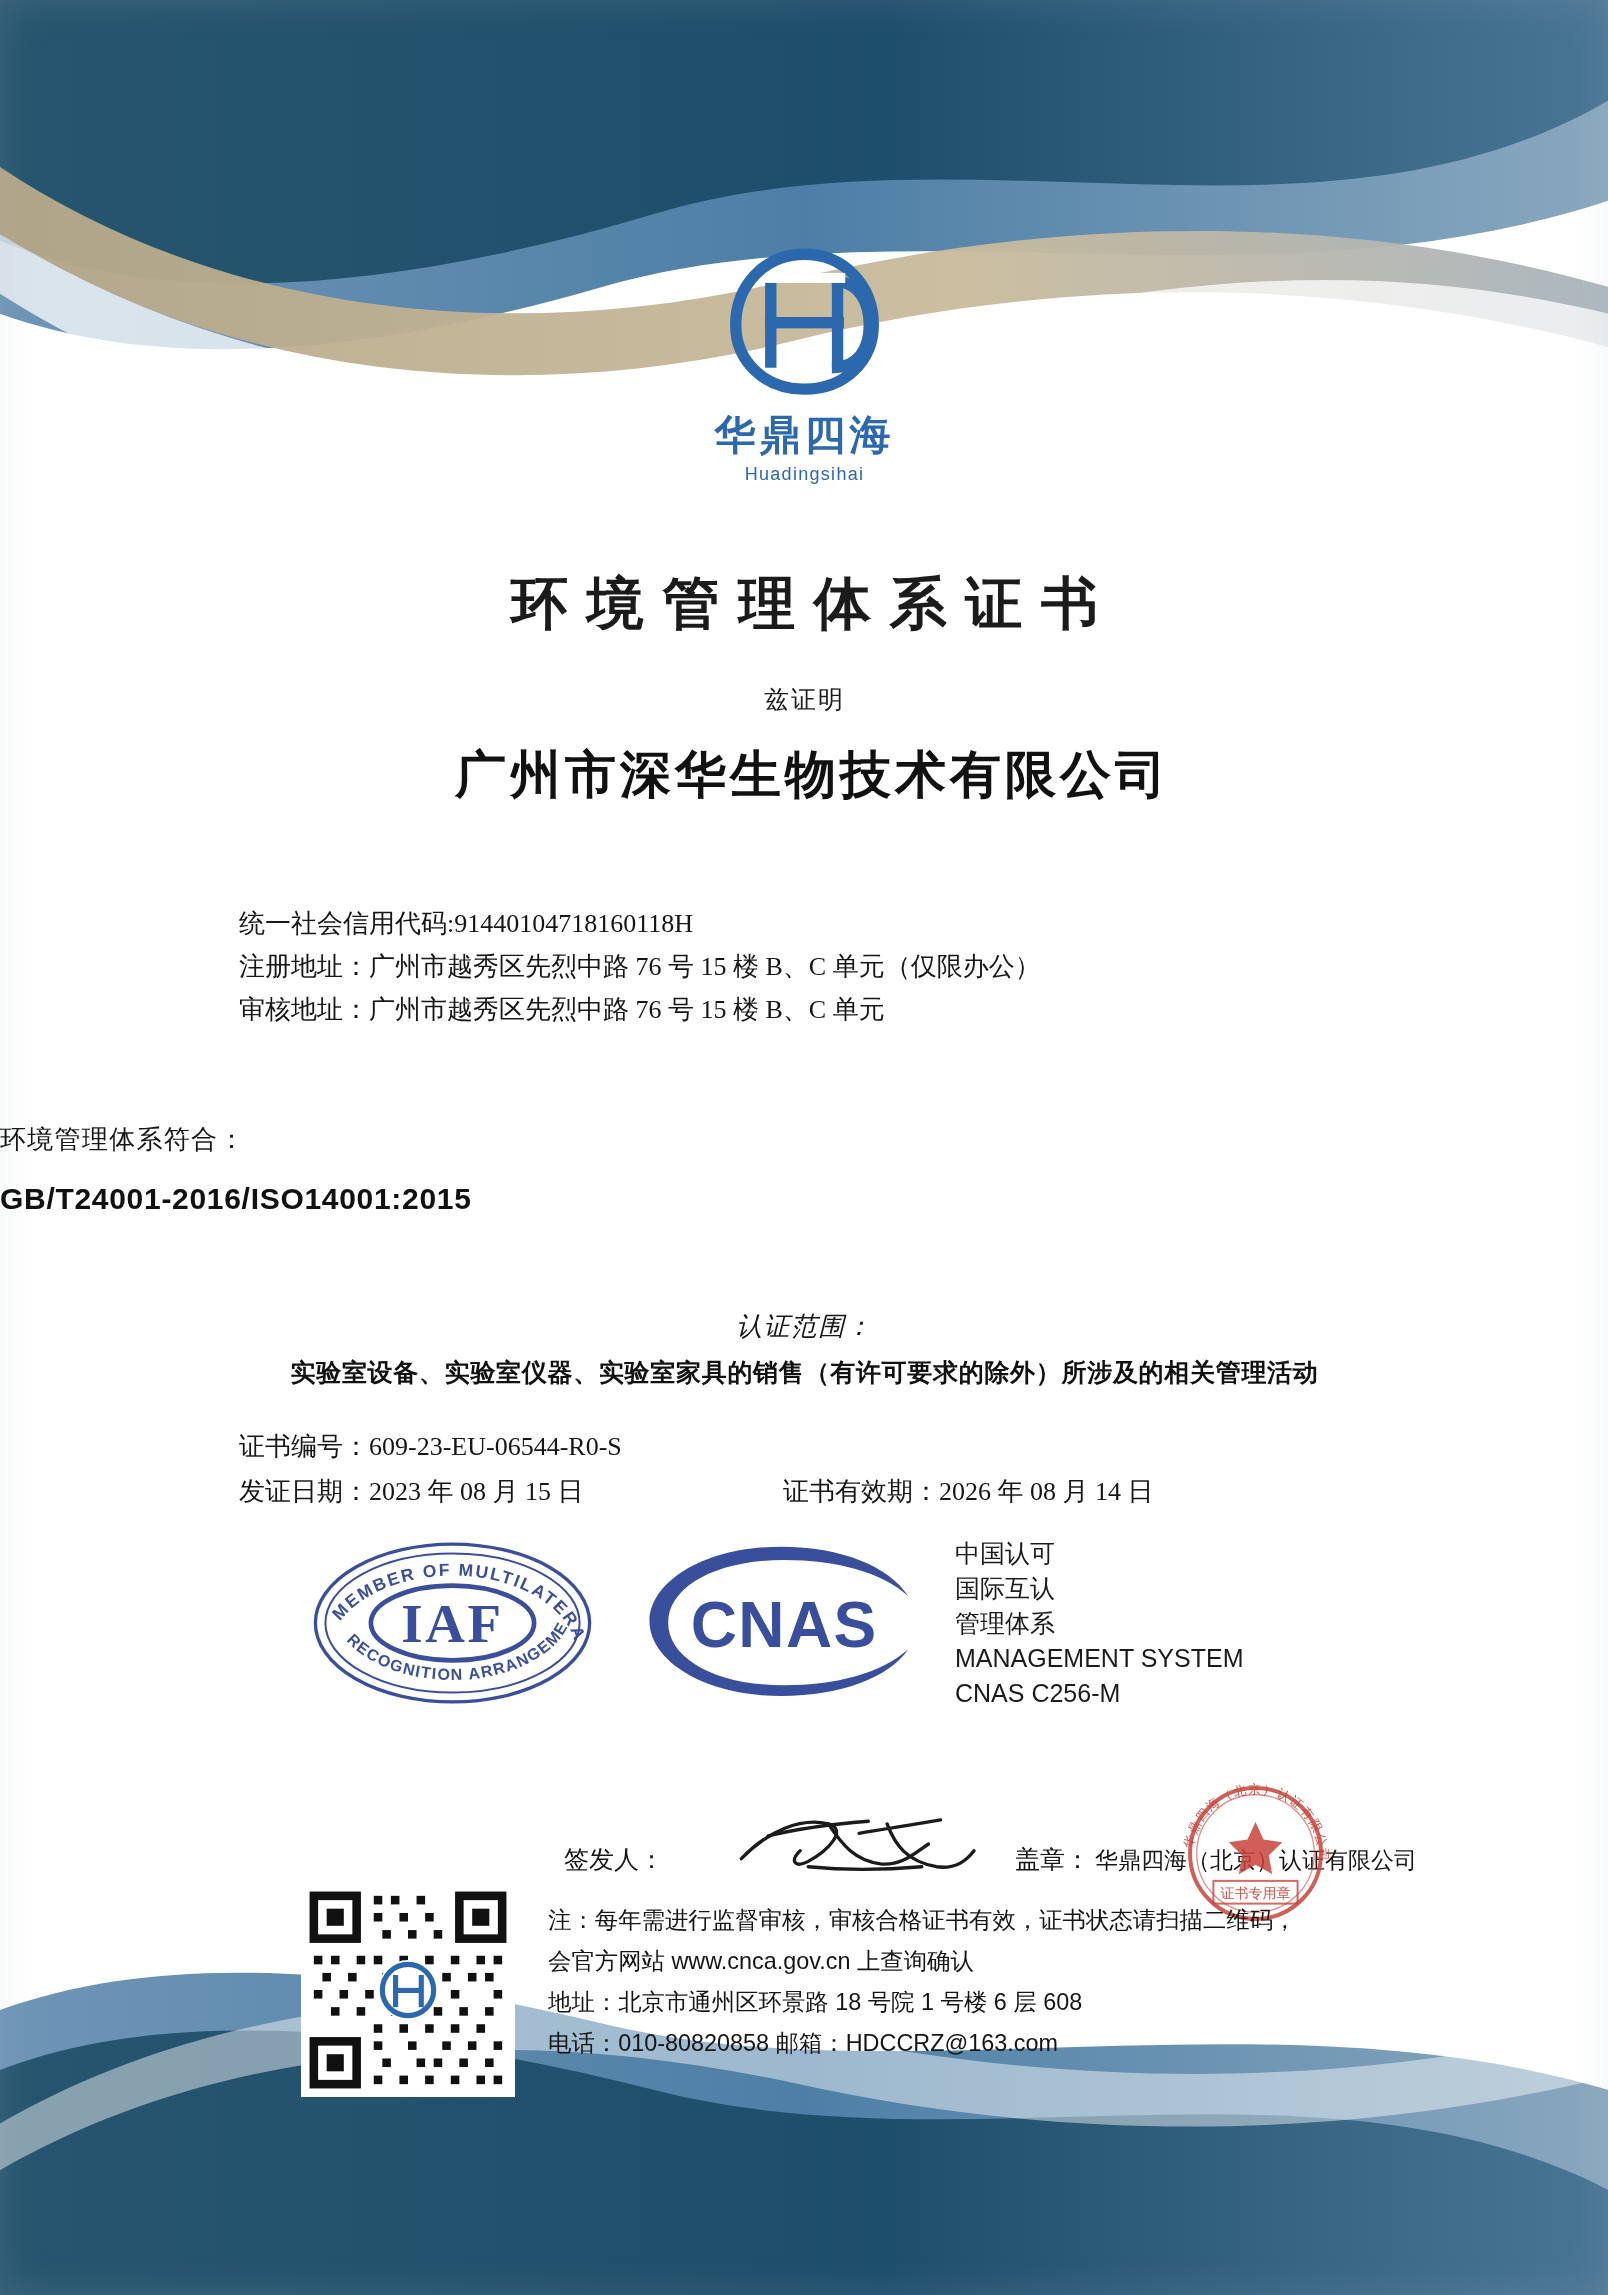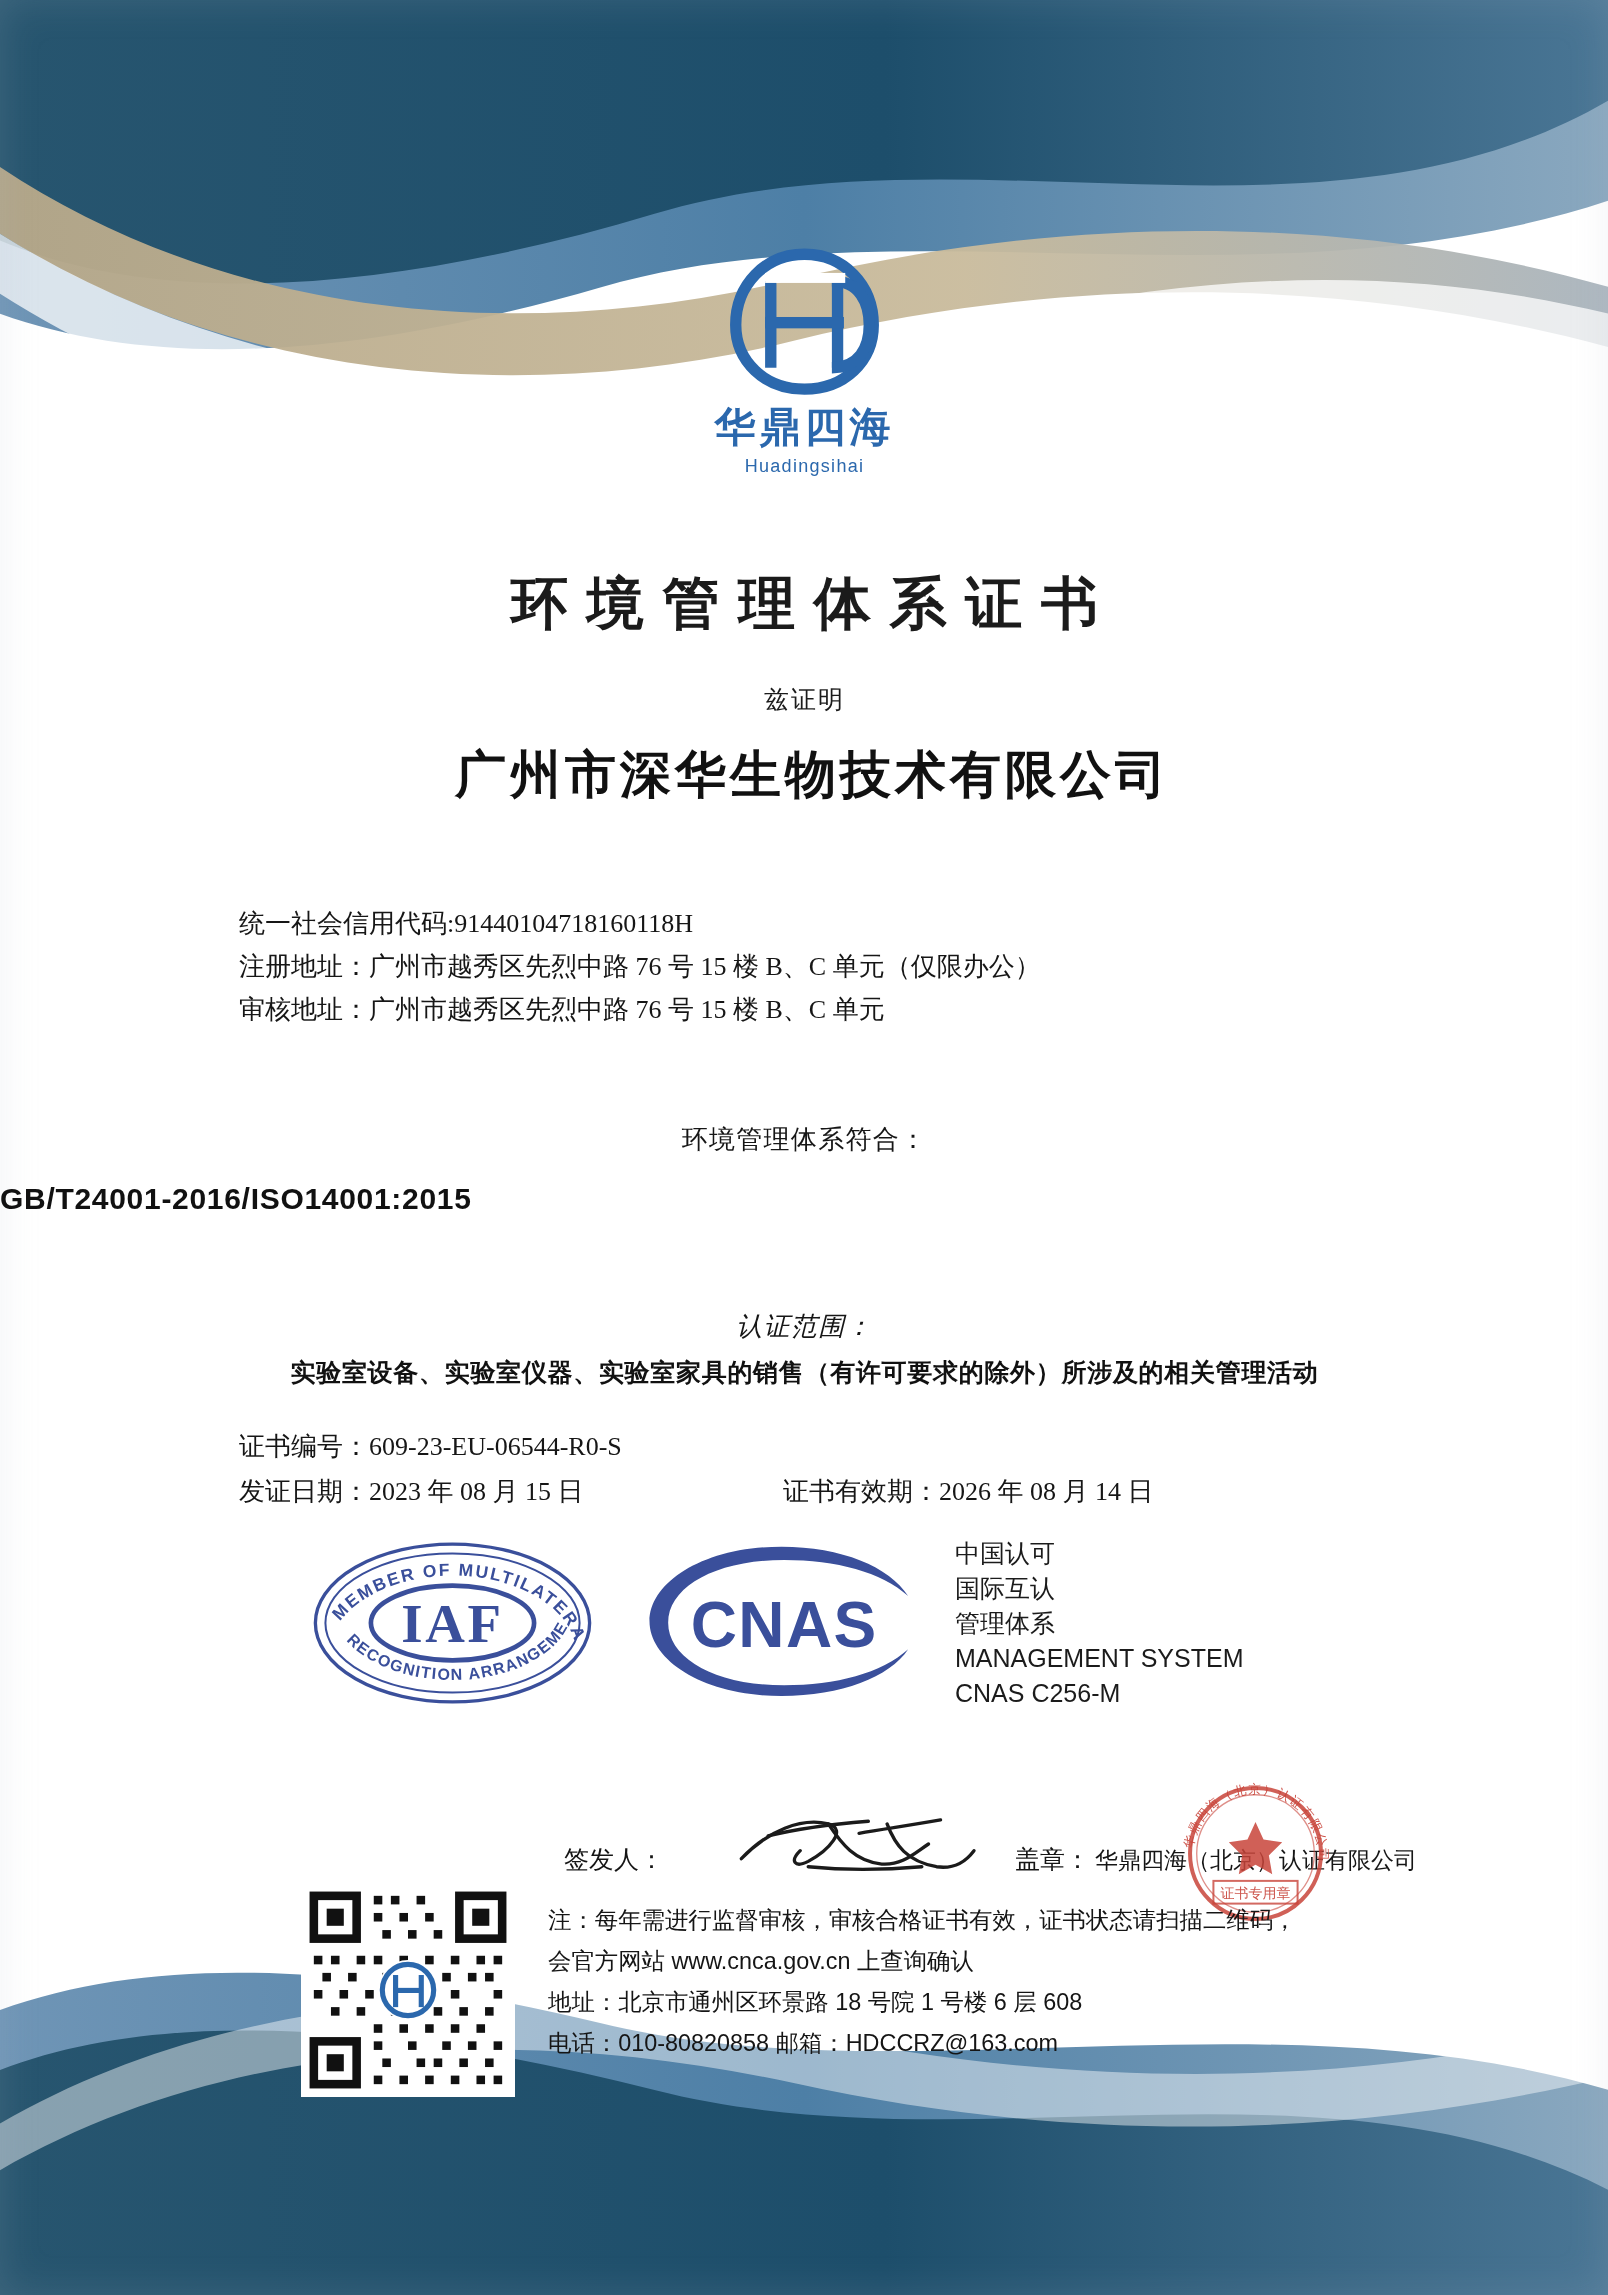--- a/index.html
+++ b/index.html
@@ -48,21 +48,21 @@
     top: 246px;
     left: 0;
     width: 1609px;
     text-align: center;
   }
   .logo-mark {
     display: block;
     margin: 0 auto;
   }
   .logo-cn {
-    margin-top: 0;
+    margin-top: 8px;
     font-family: "Liberation Sans", sans-serif;
     font-weight: bold;
     font-size: 41px;
     letter-spacing: 4px;
     color: #2b68ad;
   }
   .logo-en {
     margin-top: 1.3px;
     font-family: "Liberation Sans", sans-serif;
     font-size: 18px;
@@ -121,21 +121,20 @@
   }
   .info-line {
     white-space: nowrap;
   }
 
   .std-label {
     position: absolute;
     top: 1122px;
     left: 0;
     width: 1609px;
-    text-align: center;
     font-size: 26px;
     letter-spacing: 1.3px;
     color: #161616;
   }
   .std-value {
     position: absolute;
     top: 1182px;
     left: 0;
     width: 1609px;
     font-family: "Liberation Sans", sans-serif;

